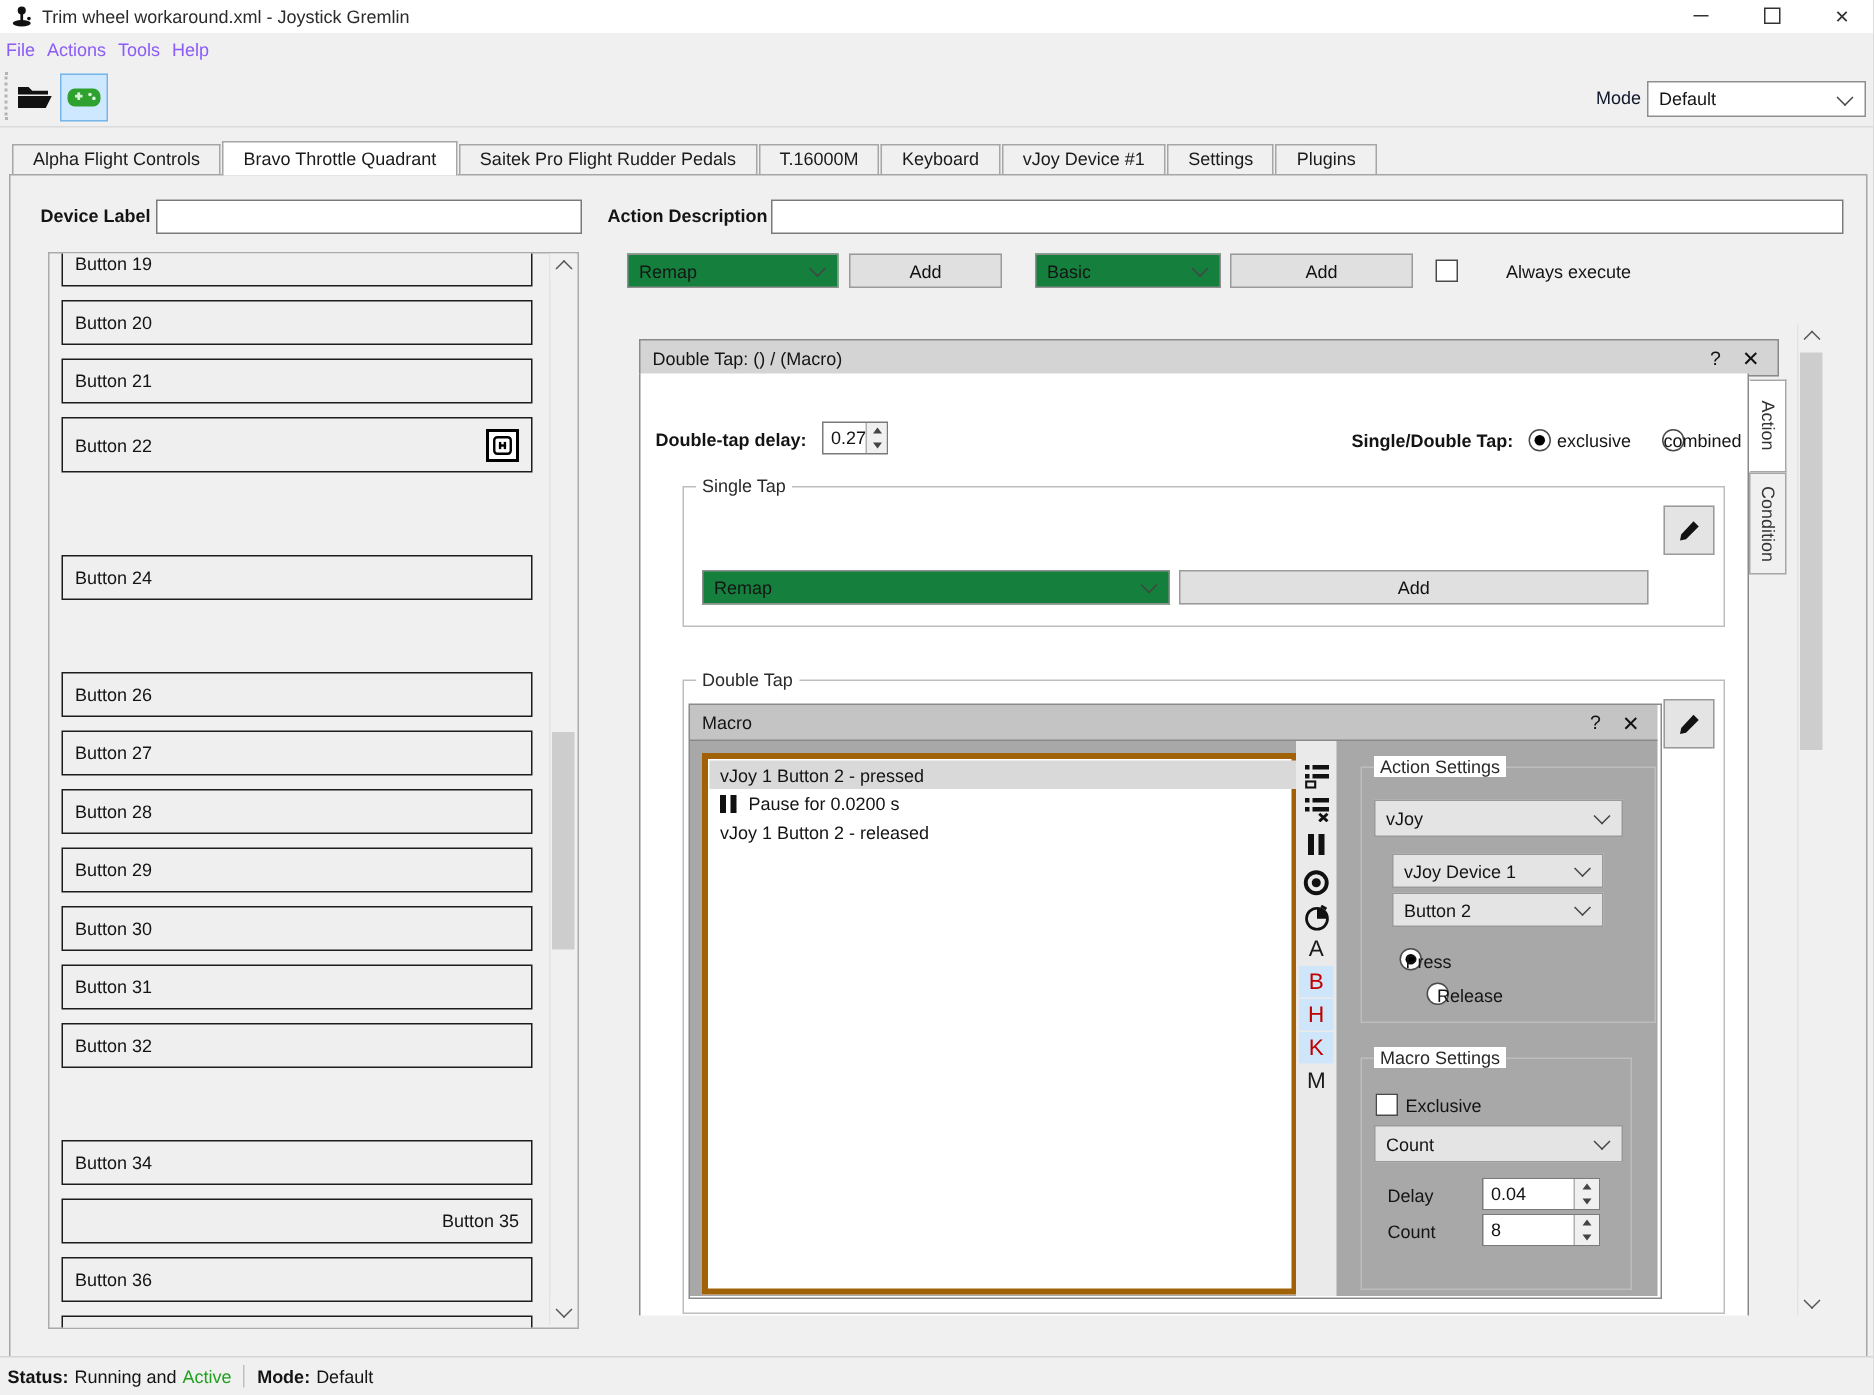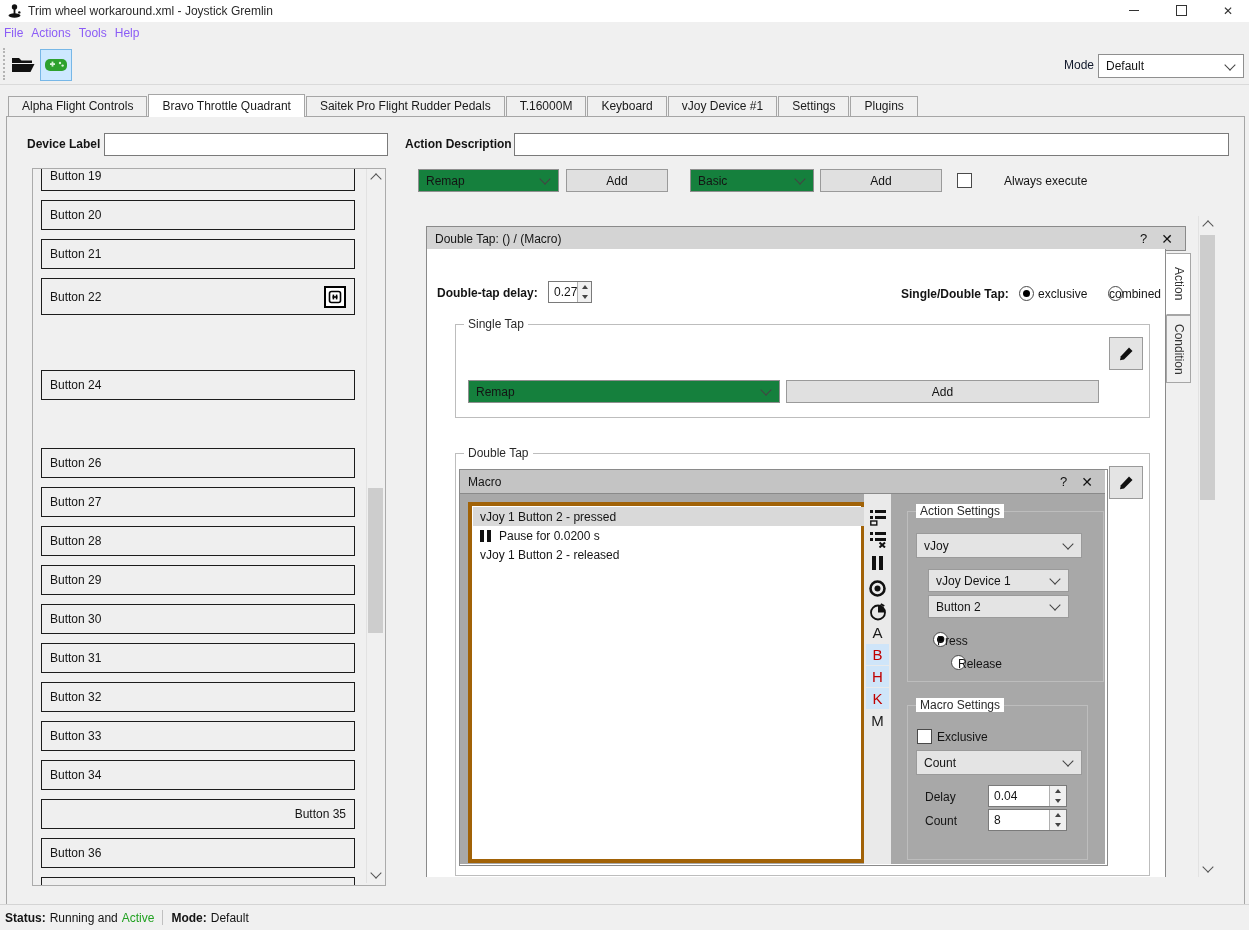--- a/index.html
+++ b/index.html
@@ -211,23 +211,20 @@
       </div>
     <div class="dev-item" style="top:435px;">
         <span>Button 30</span>
       </div>
     <div class="dev-item" style="top:474px;">
         <span>Button 31</span>
       </div>
     <div class="dev-item" style="top:513px;">
         <span>Button 32</span>
       </div>
-    <div class="dev-item" style="top:552px;">
-        <span>Button 33</span>
-      </div>
     <div class="dev-item" style="top:591px;">
         <span>Button 34</span>
       </div>
     <div class="dev-item" style="top:630px;justify-content:flex-end;">
         <span>Button 35</span>
       </div>
     <div class="dev-item" style="top:669px;">
         <span>Button 36</span>
       </div>
     <div class="dev-item" style="top:708px;"></div>

